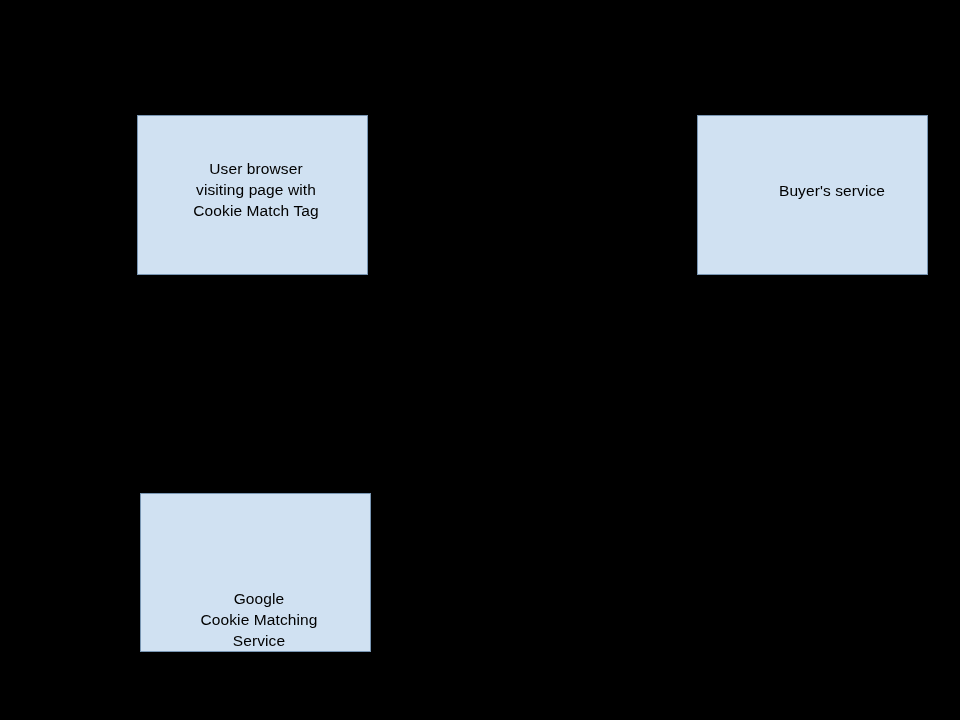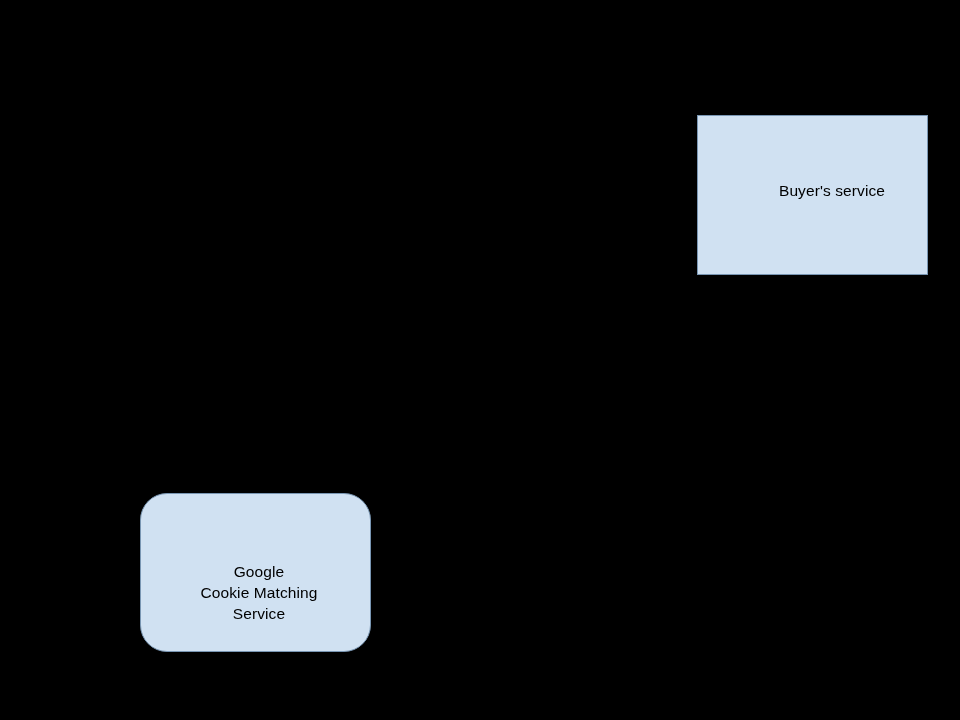--- a/index.html
+++ b/index.html
@@ -56,32 +56,36 @@
     padding-left: 32px;
   }
   #node-buyers-service .node-label {
     margin-top: 64px;
   }
   #node-google-cookie-matching {
     left: 140px;
     top: 493px;
     width: 231px;
     height: 159px;
-    align-items: center;
-    border-radius: 27px;
+    align-items: flex-end;
   }
   #node-google-cookie-matching .node-label {
     margin-top: 40px;
   }
 </style>
 </head>
 <body>
 
 <div id="canvas">
 
+  <div class="node" id="node-user-browser">
+    <span class="node-label">User browser
+visiting page with
+Cookie Match Tag</span>
+  </div>
 
   <div class="node" id="node-buyers-service">
     <span class="node-label">Buyer's service</span>
   </div>
 
   <div class="node" id="node-google-cookie-matching">
     <span class="node-label">Google
 Cookie Matching
 Service</span>
   </div>

